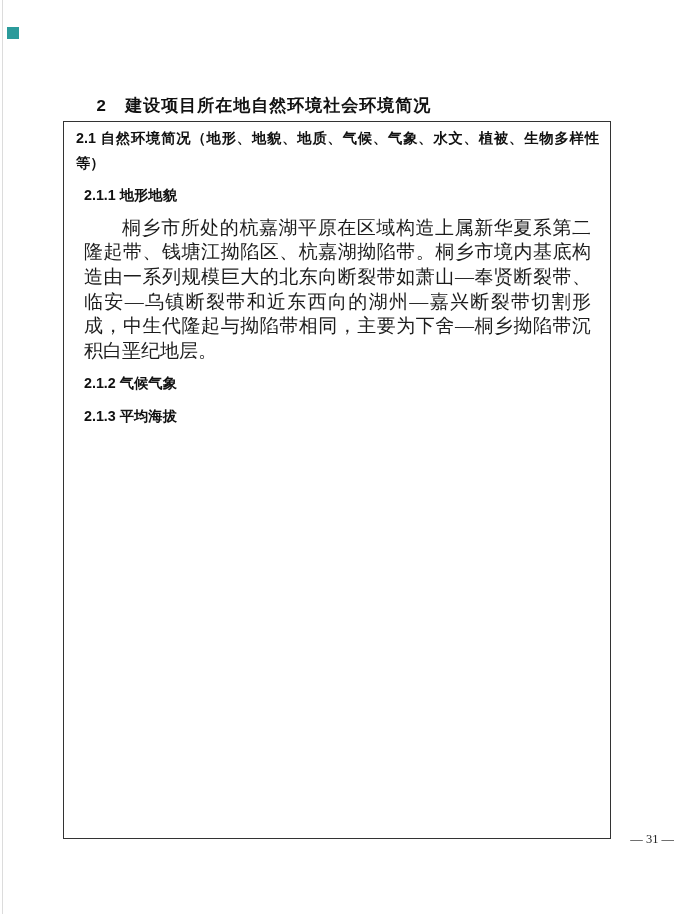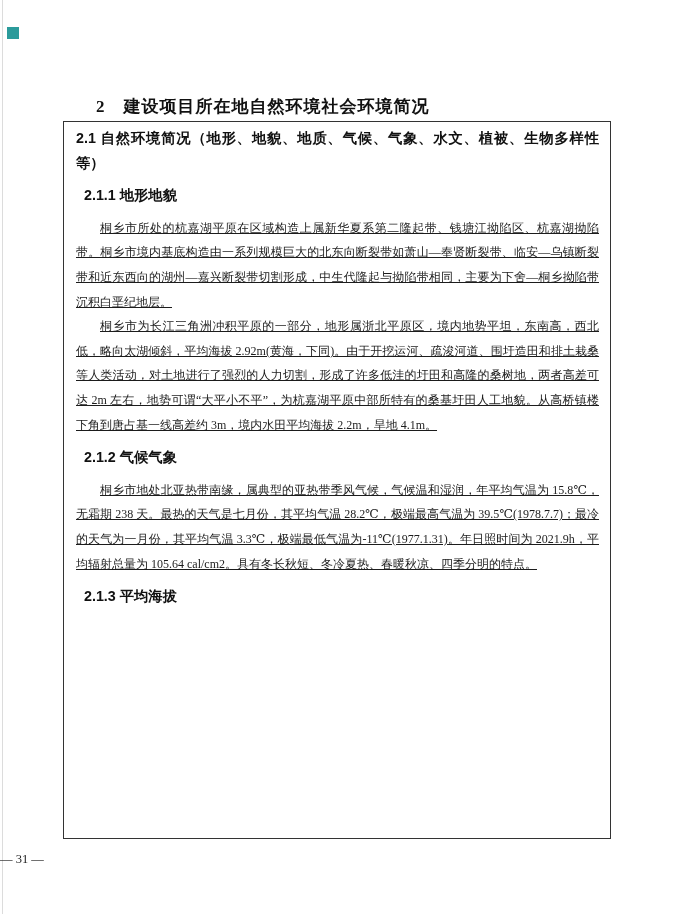--- a/index.html
+++ b/index.html
@@ -14,21 +14,21 @@
   .page-edge{
     position:absolute;left:2px;top:0;width:1px;height:914px;
     background:#dcdcdc;
   }
   .marker{
     position:absolute;left:7px;top:27px;width:12px;height:12px;
     background:#2b9b9b;
   }
   .chapter-title{
     position:absolute;left:96px;top:84px;width:520px;
-    font-family:Liberation Serif, serif;
+    font-family:Liberation Mono, monospace;
     font-size:17px;font-weight:bold;color:#111;
     letter-spacing:1px;line-height:24px;
     white-space:nowrap;
   }
   .content-box{
     position:absolute;left:63px;top:121px;
     width:548px;height:718px;
     border:1.5px solid #333;
     box-sizing:border-box;
     padding:4px 11px 5px 12px;
@@ -38,48 +38,45 @@
     font-family:"Liberation Sans","DejaVu Sans",sans-serif;
     font-size:14.3px;font-weight:bold;color:#111;
     margin:0;text-align:justify;
   }
   .sec-heading{
     font-family:"Liberation Sans","DejaVu Sans",sans-serif;
     font-size:14.3px;font-weight:bold;color:#111;
     margin:8px;
   }
   .para{
-    font-size:12px;margin:0;
+    font-size:19px;margin:8px;
     text-align:justify;text-indent:2em;
     word-break:break-all;
-    text-decoration:underline;
   }
   .page-number{
-    position:absolute;left:0;top:852px;width:674px;
-    text-align:left;font-size:12.5px;color:#222;
+    position:absolute;left:0;top:832px;width:674px;
+    text-align:right;font-size:12.5px;color:#222;
     font-family:"Liberation Serif","DejaVu Serif",serif;
   }
 </style>
 </head>
 <body>
 
 <div class="page-edge"></div>
 
 <div class="marker" style="background:#2b9b9b"></div>
 
 <h1 class="chapter-title">2　建设项目所在地自然环境社会环境简况</h1>
 
 <div class="content-box">
 
   <p class="box-header">2.1 自然环境简况（地形、地貌、地质、气候、气象、水文、植被、生物多样性等）</p>
 
   <p class="sec-heading">2.1.1 地形地貌</p>
   <p class="para">桐乡市所处的杭嘉湖平原在区域构造上属新华夏系第二隆起带、钱塘江拗陷区、杭嘉湖拗陷带。桐乡市境内基底构造由一系列规模巨大的北东向断裂带如萧山—奉贤断裂带、临安—乌镇断裂带和近东西向的湖州—嘉兴断裂带切割形成，中生代隆起与拗陷带相同，主要为下舍—桐乡拗陷带沉积白垩纪地层。</p>
-  <p class="para">桐乡市为长江三角洲冲积平原的一部分，地形属浙北平原区，境内地势平坦，东南高，西北低，略向太湖倾斜，平均海拔 2.92m(黄海，下同)。由于开挖运河、疏浚河道、围圩造田和排土栽桑等人类活动，对土地进行了强烈的人力切割，形成了许多低洼的圩田和高隆的桑树地，两者高差可达 2m 左右，地势可谓“大平小不平”，为杭嘉湖平原中部所特有的桑基圩田人工地貌。从高桥镇楼下角到唐占基一线高差约 3m，境内水田平均海拔 2.2m，旱地 4.1m。</p>
 
   <p class="sec-heading">2.1.2 气候气象</p>
-  <p class="para">桐乡市地处北亚热带南缘，属典型的亚热带季风气候，气候温和湿润，年平均气温为 15.8℃，无霜期 238 天。最热的天气是七月份，其平均气温 28.2℃，极端最高气温为 39.5℃(1978.7.7)；最冷的天气为一月份，其平均气温 3.3℃，极端最低气温为-11℃(1977.1.31)。年日照时间为 2021.9h，平均辐射总量为 105.64 cal/cm2。具有冬长秋短、冬冷夏热、春暖秋凉、四季分明的特点。</p>
 
   <p class="sec-heading">2.1.3 平均海拔</p>
 
 </div>
 
 <div class="page-number">— 31 —</div>
 
 </body></html>

